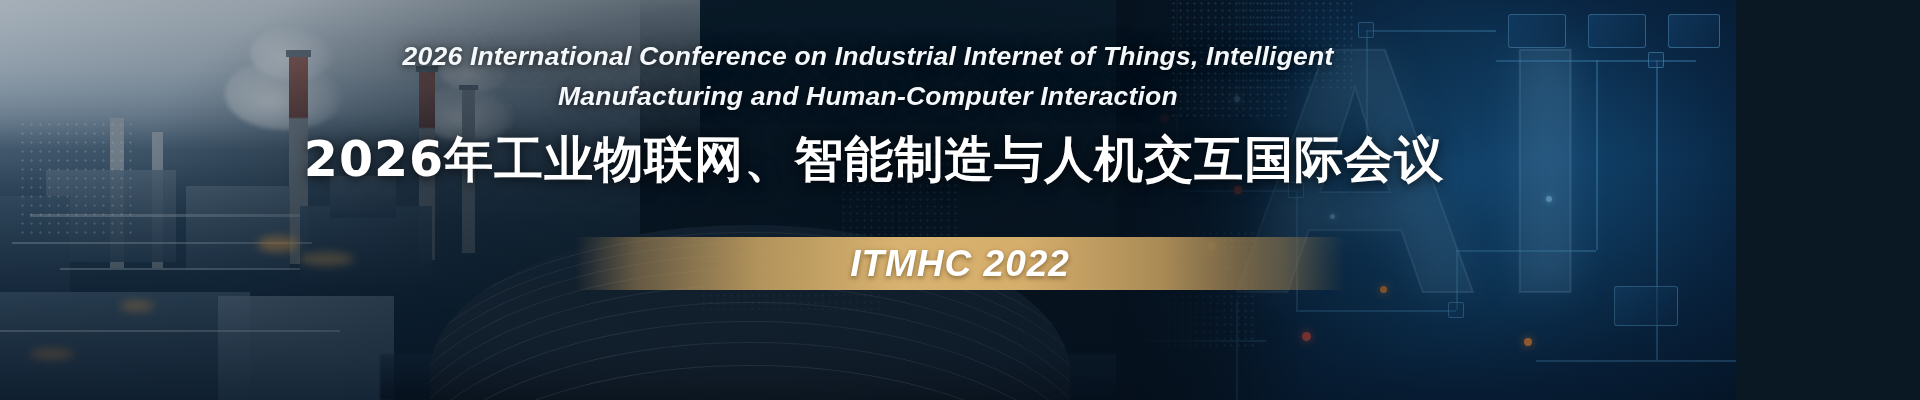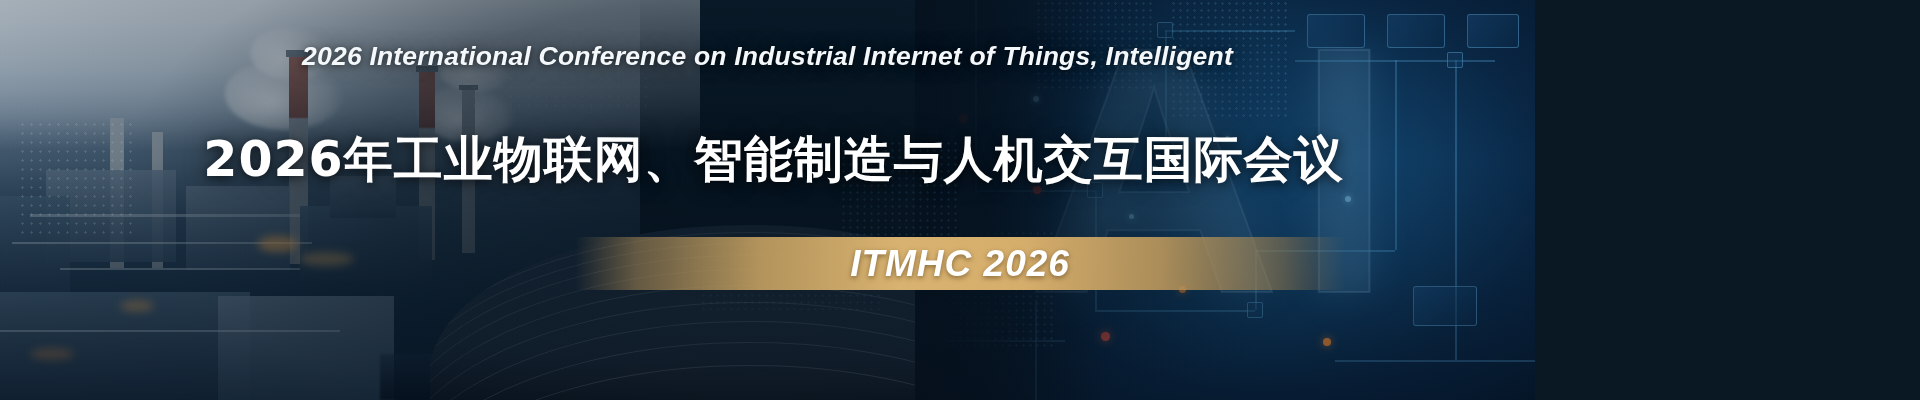--- a/index.html
+++ b/index.html
@@ -1,19 +1,19 @@
 <!DOCTYPE html>
 <html><head>
 <meta charset="utf-8">
 <style>
   * { margin:0; padding:0; box-sizing:border-box; }
   html,body { width:1920px; height:400px; overflow:hidden; background:#0a1824; }
 
   .banner{
-    position:relative; width:1535px; height:400px; overflow:hidden;
+    position:relative; width:1736px; height:400px; overflow:hidden;
     font-family:"Liberation Sans","DejaVu Sans",sans-serif;
   }
 
   
   .bg{ position:absolute; inset:0; }
 
   
   .bg-base{
     position:absolute; inset:0;
     background:
@@ -292,23 +292,24 @@
     <div class="dots" style="left:1170px;top:0px;width:120px;height:120px;opacity:.45;"></div>
     <div class="dots" style="left:700px;top:250px;width:180px;height:60px;opacity:.3;"></div>
 
     <div class="scrim"></div>
   </div>
 
   <div class="content">
 
     <div class="en-title">
       <span class="en-line">2026 International Conference on Industrial Internet of Things, Intelligent</span>
+      <span class="en-line">Manufacturing and Human-Computer Interaction</span>
     </div>
 
     <div class="cn-title">2026年工业物联网、智能制造与人机交互国际会议</div>
 
 
     <div class="gold-bar">
-      <span class="gold-bar-inner">ITMHC 2026</span>
+      <span class="gold-bar-inner">ITMHC 2022</span>
     </div>
 
   </div>
 </div>
 
 </body></html>

